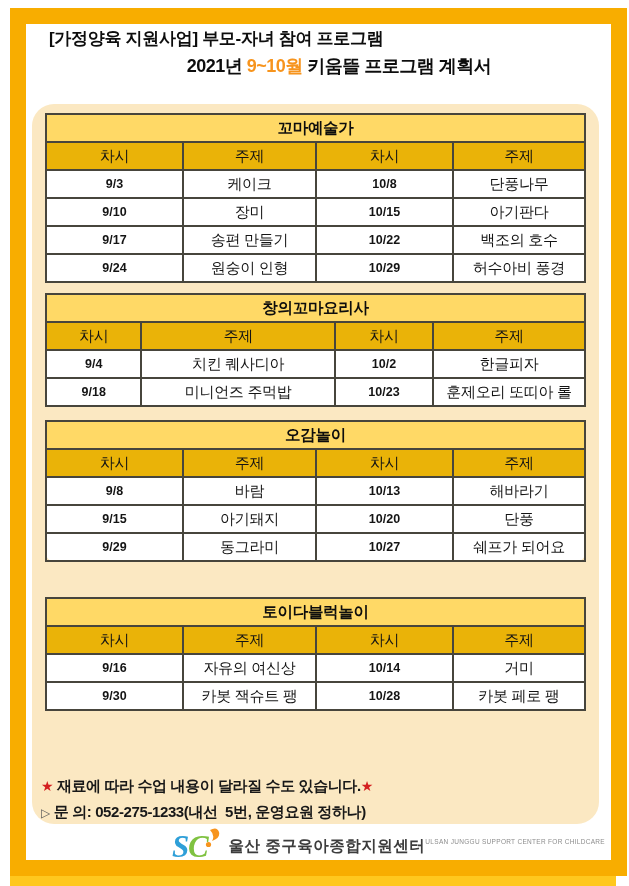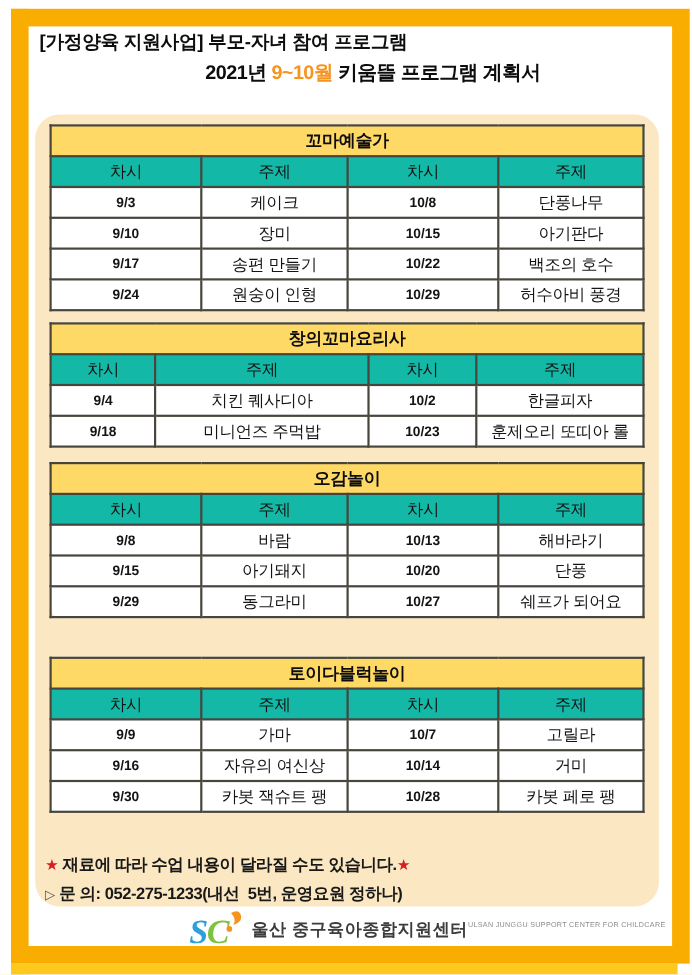--- a/index.html
+++ b/index.html
@@ -7,32 +7,32 @@
     width:629px;height:886px;position:relative;background:#ffffff;
     font-family:"Liberation Sans","DejaVu Sans",sans-serif;
     overflow:hidden;-webkit-font-smoothing:antialiased;
   }
   
   .strip-left{position:absolute;left:10px;top:8px;width:16px;height:878px;background:#ffc81e;}
   .strip-bottom{position:absolute;left:10px;bottom:0;width:606px;height:12px;background:#ffc81e;}
   .frame{position:absolute;left:10px;top:8px;width:617px;height:868px;box-sizing:border-box;
          border:16px solid #f8ad00;background:#ffffff;}
   
-  .subtitle{position:absolute;left:36px;top:27px;font-size:17px;font-weight:700;color:#0d0d0d;letter-spacing:-0.3px;}
+  .subtitle{position:absolute;left:49px;top:27px;font-size:17px;font-weight:700;color:#0d0d0d;letter-spacing:-0.3px;}
   .main-title{position:absolute;left:26px;top:54px;width:626px;text-align:center;
               font-size:18px;font-weight:800;color:#0d0d0d;letter-spacing:-0.5px;}
   .main-title .hl{color:#f7941d;}
   
   .panel{position:absolute;left:32px;top:104px;width:567px;height:720px;background:#fbe8c2;border-radius:22px;}
   
   .tbl{position:absolute;left:13px;width:541px;border-collapse:collapse;table-layout:fixed;background:#ffffff;}
   .tbl1{top:9px;}.tbl2{top:189px;}.tbl3{top:316px;border-radius:11px;}.tbl4{top:493px;}
   .tbl th,.tbl td{border:2px solid #47453c;text-align:center;vertical-align:middle;padding:0;height:26px;}
   .tbl .tbl-title{background:#ffd966;font-size:15.5px;font-weight:800;color:#0d0d0d;letter-spacing:-0.3px;}
-  .tbl .head-row th{background:#14b8a6;font-size:15px;font-weight:500;color:#141414;letter-spacing:-0.3px;}
+  .tbl .head-row th{background:#eab308;font-size:15px;font-weight:500;color:#141414;letter-spacing:-0.3px;}
   .tbl td.date-cell{font-size:12.5px;font-weight:700;color:#141414;}
   .tbl td.topic-cell{font-size:15px;font-weight:400;color:#141414;letter-spacing:-0.3px;}
   .cols-a col:nth-child(1){width:25.4%;}
   .cols-a col:nth-child(2){width:24.7%;}
   .cols-a col:nth-child(3){width:25.4%;}
   .cols-a col:nth-child(4){width:24.5%;}
   .cols-b col:nth-child(1){width:17.7%;}
   .cols-b col:nth-child(2){width:35.9%;}
   .cols-b col:nth-child(3){width:18.2%;}
   .cols-b col:nth-child(4){width:28.2%;}
@@ -194,26 +194,20 @@
             <th colspan="4" class="tbl-title">토이다블럭놀이</th>
           </tr>
       <tr class="head-row">
             <th>차시</th>
             <th>주제</th>
             <th>차시</th>
             <th>주제</th>
           </tr>
     </thead>
     <tbody>
-          <tr>
-            <td class="date-cell">9/9</td>
-            <td class="topic-cell">가마</td>
-            <td class="date-cell">10/7</td>
-            <td class="topic-cell">고릴라</td>
-          </tr>
           <tr>
             <td class="date-cell">9/16</td>
             <td class="topic-cell">자유의 여신상</td>
             <td class="date-cell">10/14</td>
             <td class="topic-cell">거미</td>
           </tr>
           <tr>
             <td class="date-cell">9/30</td>
             <td class="topic-cell">카봇 잭슈트 팽</td>
             <td class="date-cell">10/28</td>

